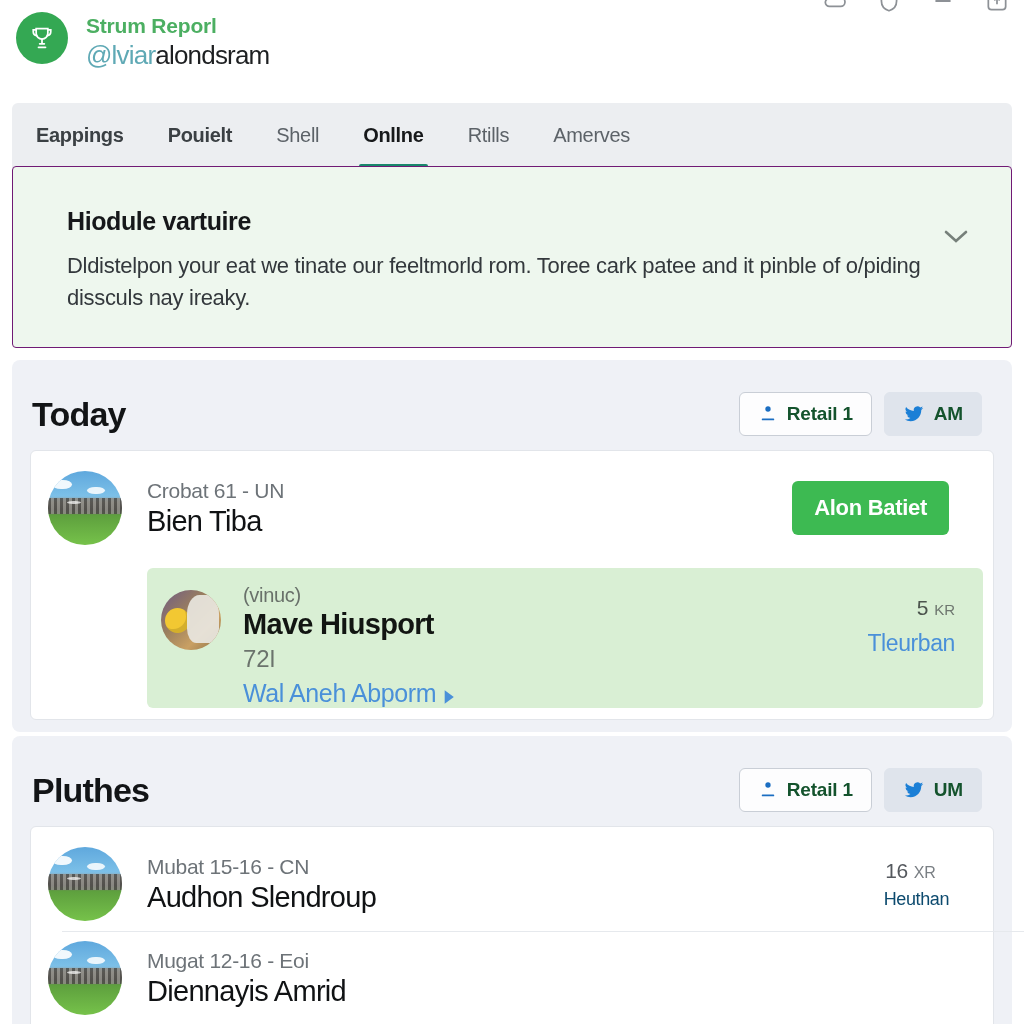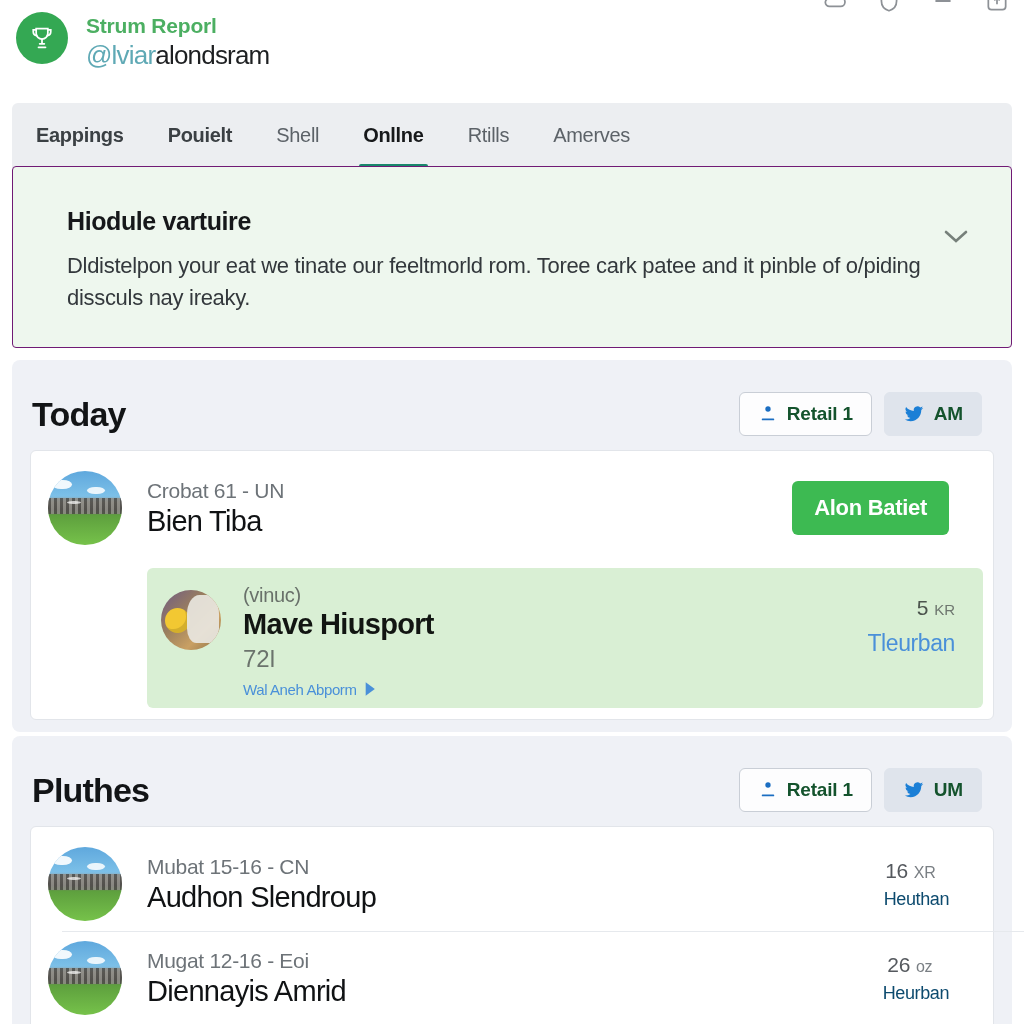--- a/index.html
+++ b/index.html
@@ -163,21 +163,21 @@
     position: absolute; left: 147px; top: 568px; width: 836px; height: 140px;
     background: #d9efd4; border-radius: 6px;
     display: flex; padding: 16px 28px 0 14px;
   }
   .sub-avatar { width: 60px; height: 60px; border-radius: 50%; overflow: hidden; flex: none; position: relative; margin-top: 6px; }
   .sub-main { flex: 1; padding-left: 22px; min-width: 0; }
   .sub-meta { font-size: 20px; color: #69716a; letter-spacing: -0.3px; }
   .sub-title { font-size: 29px; font-weight: bold; color: #121512; letter-spacing: -0.7px; margin-top: 1px; }
   .sub-num { font-size: 24px; color: #6b736c; margin-top: 4px; }
   .sub-link {
-    font-size: 15px; color: #4a90d9; letter-spacing: -0.4px; margin-top: 6px;
+    font-size: 25px; color: #4a90d9; letter-spacing: -0.4px; margin-top: 6px;
     display: flex; align-items: center; gap: 2px;
   }
   .sub-link .ic { width: 20px; height: 20px; flex: none; }
   .sub-right { text-align: right; flex: none; padding-top: 12px; }
   .sub-amount { font-size: 21px; color: #4c544d; }
   .sub-amount .unit { font-size: 15px; color: #6e766f; }
   .sub-rlink { font-size: 23px; color: #4a90d9; letter-spacing: -0.4px; margin-top: 10px; }
 
   .divider { position: absolute; left: 31px; width: 962px; height: 1px; background: #e6e9ed; }
 </style>
@@ -339,20 +339,16 @@
         <div class="row-link">Heuthan</div>
       </div>
     </div>
     <div class="divider" style="top:104px"></div>
     <div class="row">
       <div class="row-avatar stadium"></div>
       <div class="row-main">
         <div class="row-meta">Mugat 12-16 - Eoi</div>
         <div class="row-title">Diennayis Amrid</div>
       </div>
-      <div class="row-right">
-        <div class="row-amount"><span>26</span> <span class="unit">oz</span></div>
-        <div class="row-link">Heurban</div>
-      </div>
     </div>
   </div>
 
 </div>
 
 </body></html>

